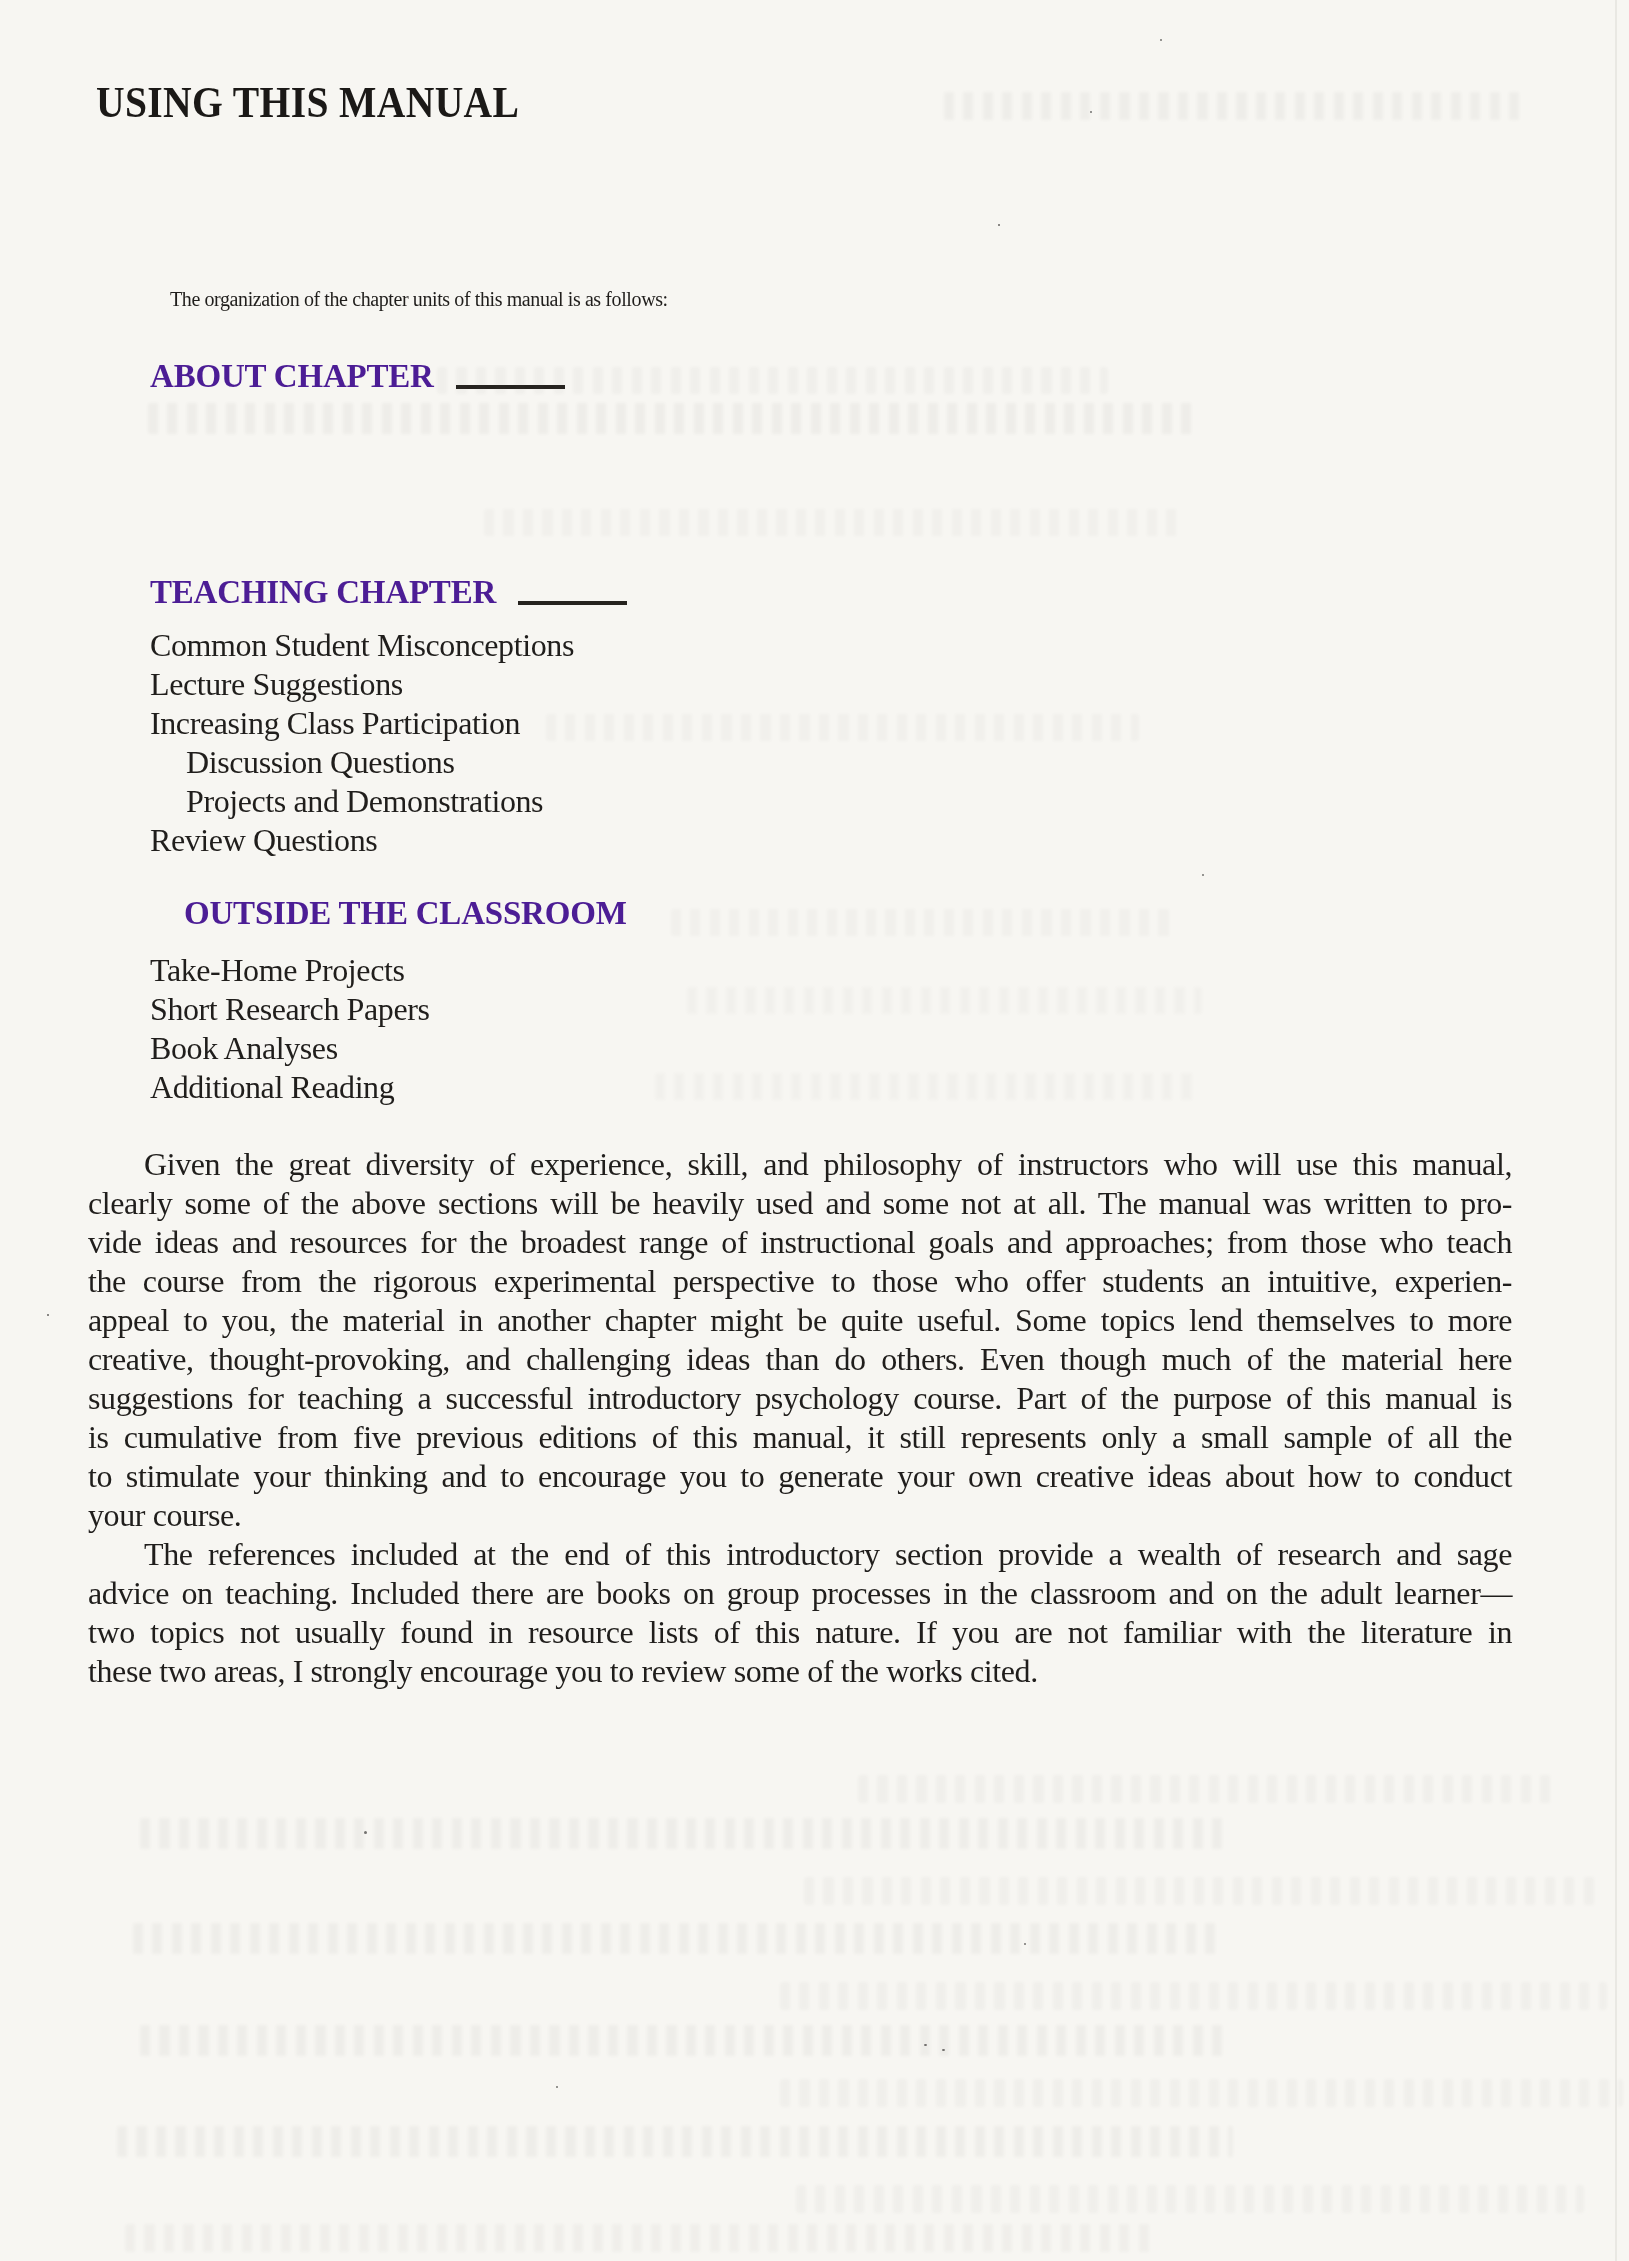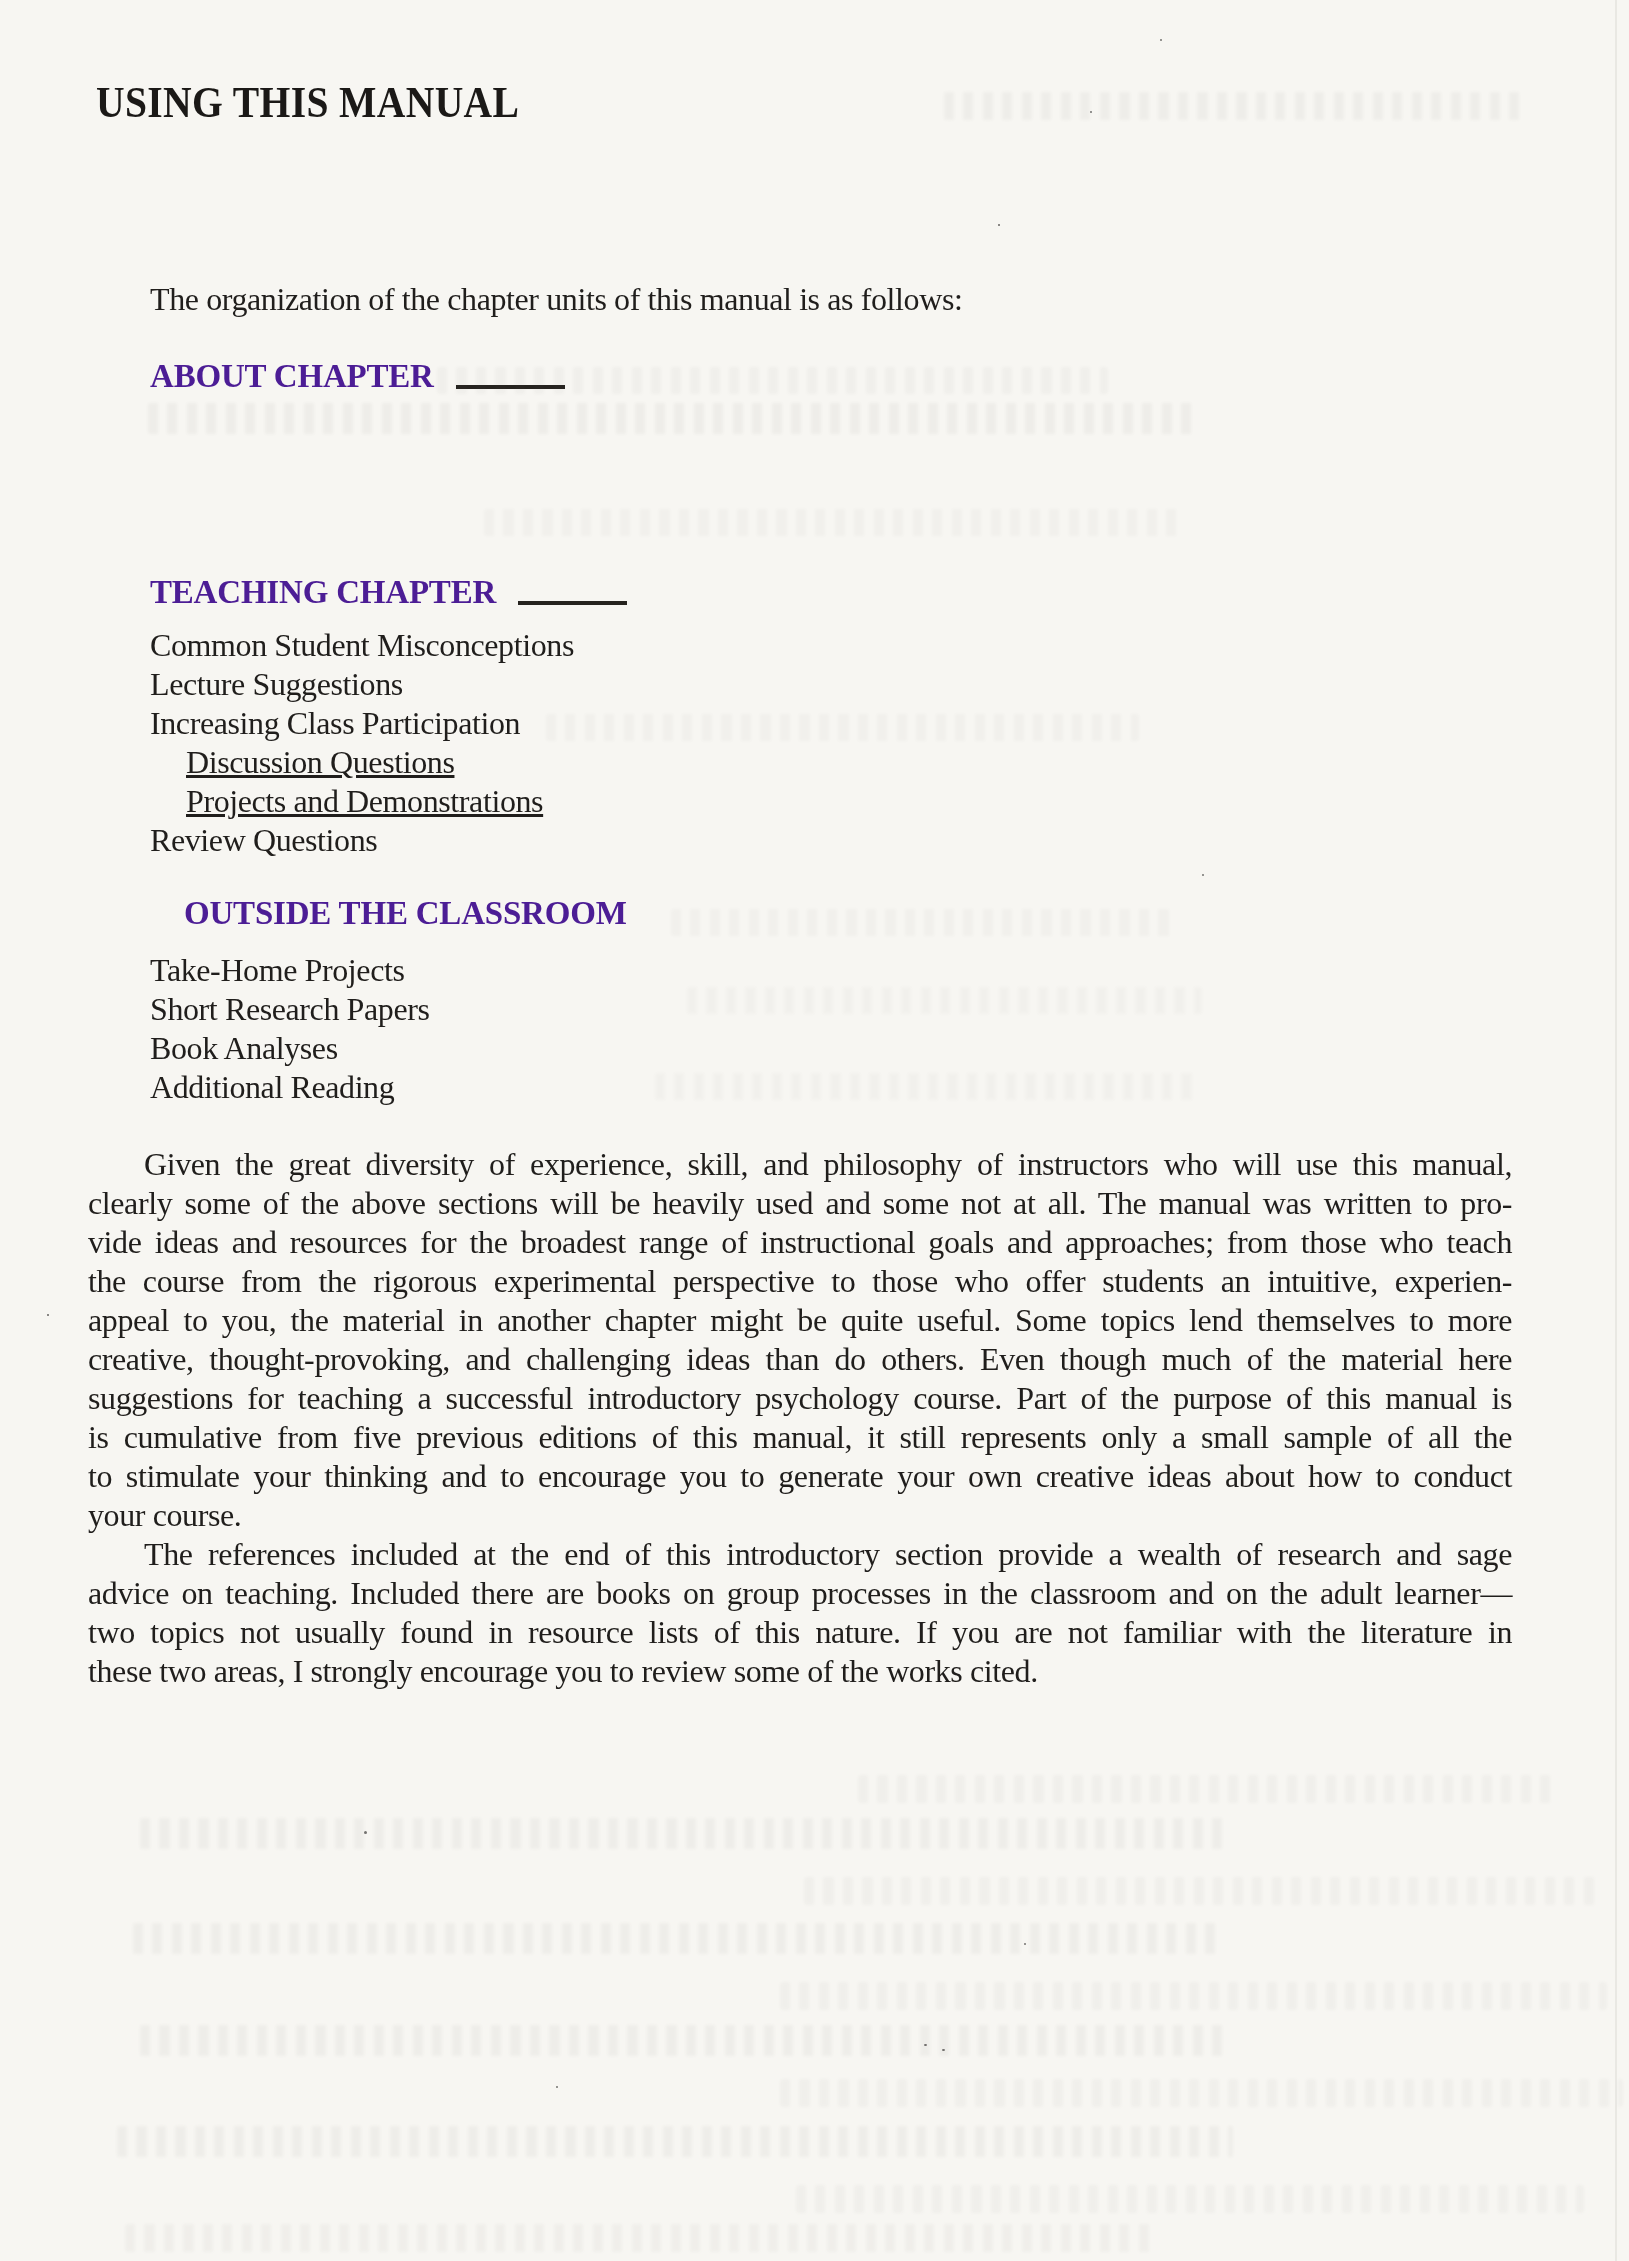--- a/index.html
+++ b/index.html
@@ -8,36 +8,36 @@
     background:#f7f6f2; overflow:hidden;
     font-family:"Liberation Serif", serif; color:#201e1c;
   }
   .title {
     position:absolute; left:96px; top:80px; margin:0;
     font-size:45px; font-weight:bold; line-height:1; white-space:nowrap;
     transform:scaleX(0.88); transform-origin:left top;
     letter-spacing:0.4px; color:#1b1917;
   }
   .intro {
-    position:absolute; left:150px; top:280px;
-    font-size:32px; line-height:39px; letter-spacing:-0.4px; white-space:nowrap;
+    position:absolute; left:170px; top:280px;
+    font-size:20px; line-height:39px; letter-spacing:-0.4px; white-space:nowrap;
   }
   .sec-heading {
     position:absolute; left:150px; height:39px;
     font-size:33px; font-weight:bold; line-height:39px;
     letter-spacing:-0.2px; white-space:nowrap; color:#4c1d95;
   }
   .blank-line {
     display:inline-block; width:109px; height:6.2px;
     border-bottom:4.7px solid #26231f; margin-left:22px;
     position:relative; bottom:-1.6px;
   }
   .list { position:absolute; left:150px; font-size:32px; line-height:39px; letter-spacing:-0.4px; }
   .li { white-space:nowrap; }
-  .li.sub { padding-left:36px;text-decoration:underline; }
+  .li.sub { padding-left:36px; }
   .paras {
     position:absolute; left:88px; top:1145px; width:1424px;
     font-size:32px; line-height:39px; letter-spacing:-0.4px;
   }
   .pl { text-align:justify; text-align-last:justify; height:39px; }
   .pl.first { text-indent:56px; }
   .pl.last { text-align-last:left; }
   .ghost {
     position:absolute; filter:blur(1.6px); border-radius:3.1px;
     background:repeating-linear-gradient(90deg,#63605a 0 10px,transparent 10px 19.5px);

